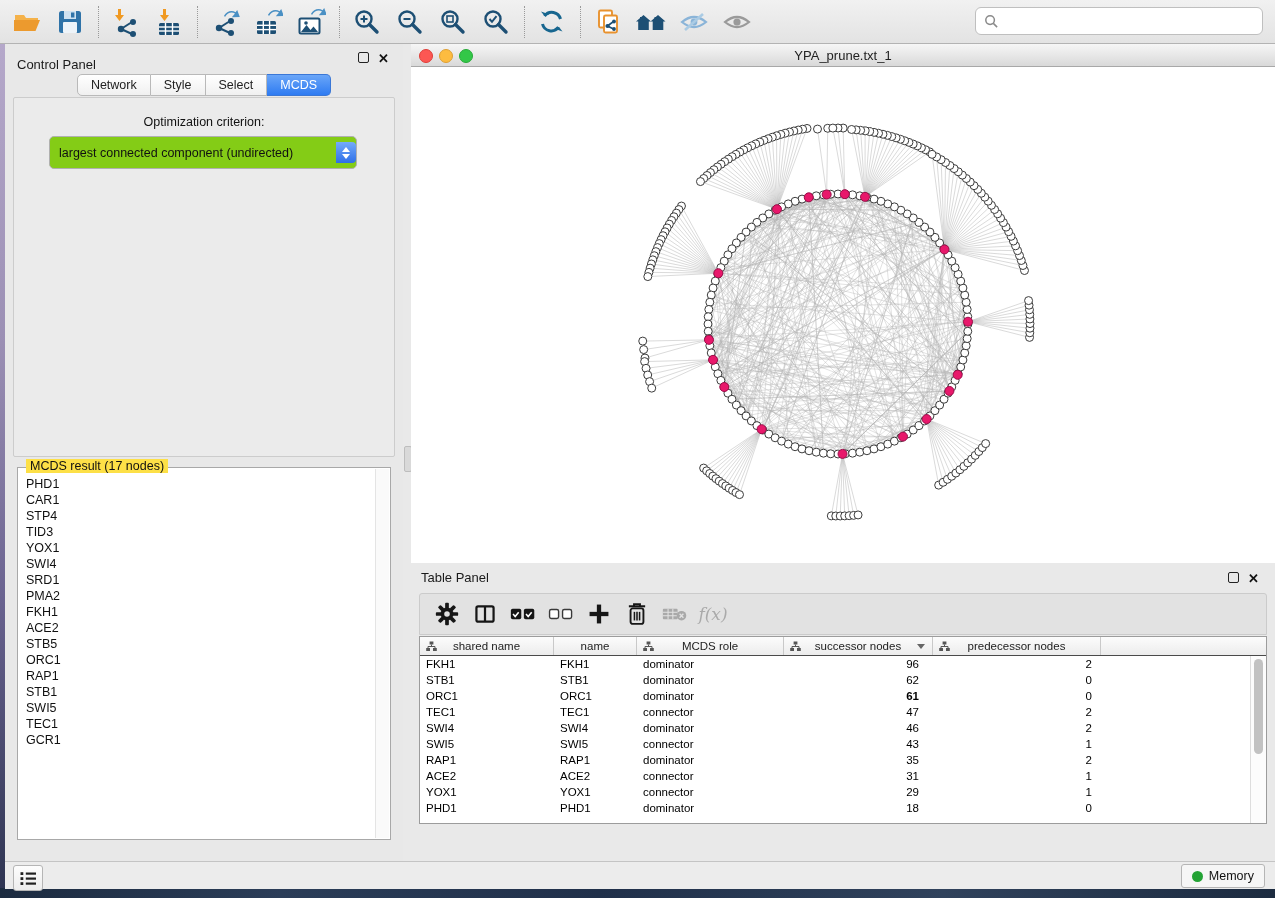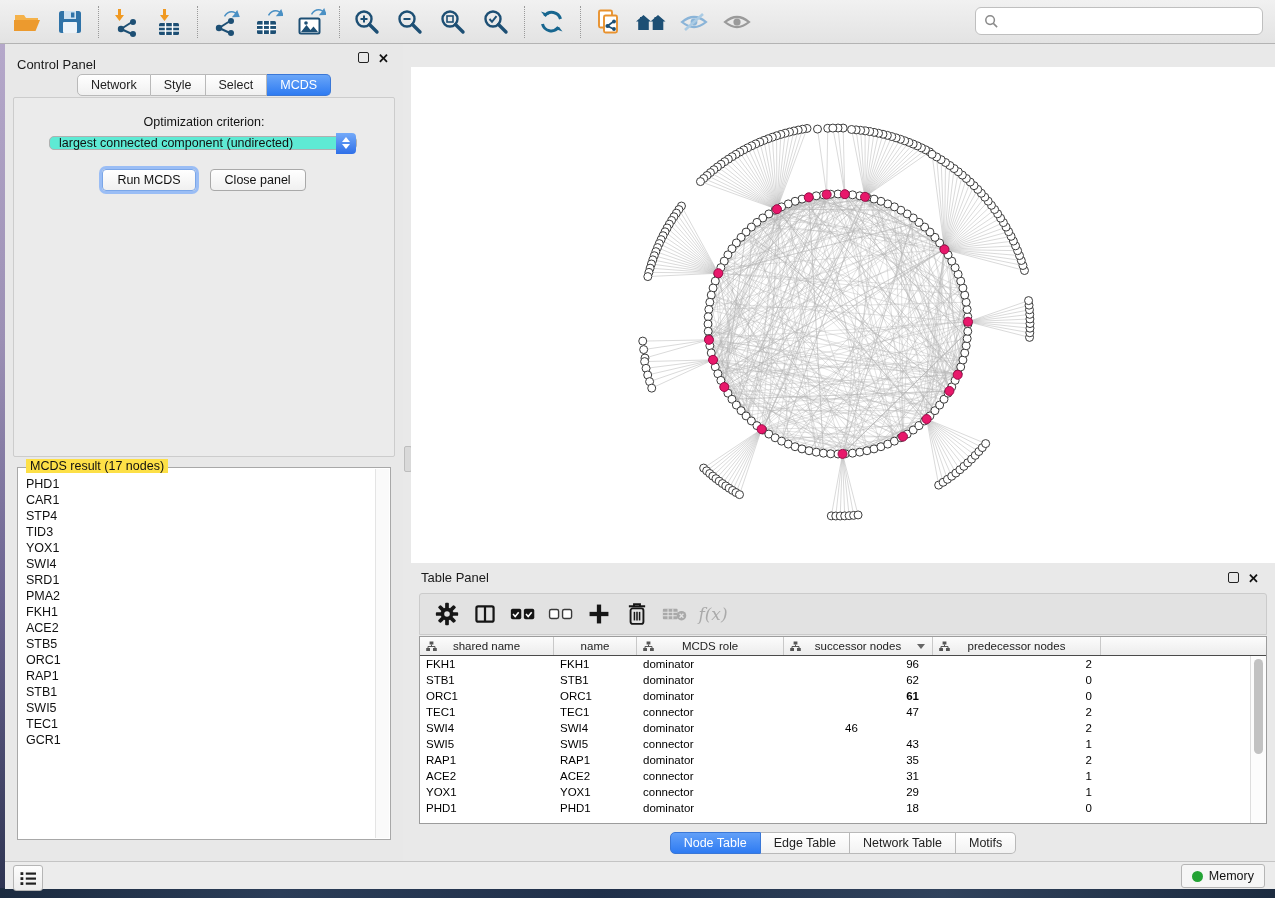--- a/index.html
+++ b/index.html
@@ -31,21 +31,21 @@
   .close-x{font-size:13px;font-weight:bold;color:#111;line-height:13px;}
   .cp-tabs{position:absolute;left:0;top:30px;width:100%;display:flex;justify-content:center;z-index:2;}
   .seg{padding:3px 13px;background:linear-gradient(#ffffff,#f0f0f0);border:1px solid #b9b9b9;border-left:none;
     font-size:12.5px;color:#222;cursor:pointer;}
   .seg:first-child{border-left:1px solid #b9b9b9;border-radius:5px 0 0 5px;}
   .seg:last-child{border-radius:0 5px 5px 0;}
   .seg.active{background:linear-gradient(#6aa6f8,#2e7bf2);color:#fff;border-color:#3a77d6;}
   .cp-inner{position:absolute;left:8px;top:53px;width:380px;height:358px;background:#ebebeb;
     border:1px solid #cccccc;border-radius:2px;}
   .opt-label{position:absolute;left:0;top:17px;width:100%;text-align:center;font-size:12.5px;color:#111;}
-  .combo{position:absolute;left:35px;top:38px;width:308px;height:14px;background:#5eead4;border:1px solid #b0b0b0;
+  .combo{position:absolute;left:35px;top:38px;width:308px;height:33px;background:#84cc16;border:1px solid #b0b0b0;
     border-radius:5px;display:flex;align-items:center;box-sizing:border-box;cursor:pointer;justify-content:space-between;}
   .combo-text{flex:1;font-size:12.5px;color:#111;padding-left:9px;white-space:nowrap;overflow:hidden;}
   .combo-step{width:20px;height:21px;border-radius:0 4px 4px 0;background:linear-gradient(#74aaf9,#2e6fe8);
     display:flex;flex-direction:column;align-items:center;justify-content:center;gap:2px;}
   .arr-up{width:0;height:0;border-left:4px solid transparent;border-right:4px solid transparent;border-bottom:5px solid #fff;}
   .arr-dn{width:0;height:0;border-left:4px solid transparent;border-right:4px solid transparent;border-top:5px solid #fff;}
   .btnrow{position:absolute;left:0;top:71px;width:100%;display:flex;justify-content:center;gap:14px;}
   .mbtn{font-size:12.5px;color:#111;background:linear-gradient(#ffffff,#f0f0f0);border:1px solid #a9a9a9;
     border-radius:4px;padding:3px 14px;cursor:pointer;font-family:inherit;}
   .mbtn.focused{box-shadow:0 0 0 3px rgba(110,165,250,.65);border-color:#7aa6e8;}
@@ -287,24 +287,20 @@
       </div>
     <div class="cp-inner">
       <div class="opt-label">Optimization criterion:</div>
       <div class="combo">
         <div class="combo-text">largest connected component (undirected)</div>
         <div class="combo-step">
             <div class="arr-up"></div>
             <div class="arr-dn"></div>
           </div>
       </div>
-      <div class="btnrow">
-        <button class="mbtn focused">Run MCDS</button>
-        <button class="mbtn">Close panel</button>
-      </div>
     </div>
     <div class="groupbox">
       <div class="legend">MCDS result (17 nodes)</div>
       <div class="mcds-list">
           <div class="mcds-item">PHD1</div>
           <div class="mcds-item">CAR1</div>
           <div class="mcds-item">STP4</div>
           <div class="mcds-item">TID3</div>
           <div class="mcds-item">YOX1</div>
           <div class="mcds-item">SWI4</div>
@@ -322,20 +318,26 @@
         </div>
       <div class="list-scroll"></div>
     </div>
   </div>
 
   <div class="vsplit">
       <div class="vhandle"></div>
     </div>
 
   <div class="netwin">
+    <div class="net-titlebar">
+      <div class="tl" style="left:8px;background:#fc5753;border:1px solid #df3e38;"></div>
+      <div class="tl" style="left:28px;background:#fdbc40;border:1px solid #de9f34;"></div>
+      <div class="tl" style="left:48px;background:#33c748;border:1px solid #27aa38;"></div>
+      <div class="net-title">YPA_prune.txt_1</div>
+    </div>
     <div class="net-canvas">
       <svg id="netsvg" width="864" height="496">
           <g stroke="#b3b3b3" stroke-width="0.7" stroke-opacity="0.55">
             <line x1="556.9802003703309" y1="254.73118716315315" x2="370.59511391471744" y2="374.12595282731445"></line>
             <line x1="556.9802003703309" y1="254.73118716315315" x2="313.22095515186203" y2="194.11654467631882"></line>
             <line x1="556.9802003703309" y1="254.73118716315315" x2="298.83676759262937" y2="235.22419097038426"></line>
             <line x1="556.9802003703309" y1="254.73118716315315" x2="556.1825872861216" y2="271.5553818934302"></line>
             <line x1="556.9802003703309" y1="254.73118716315315" x2="434.28915814083496" y2="127.20451404768383"></line>
             <line x1="556.9802003703309" y1="254.73118716315315" x2="298.8367675926293" y2="278.77580902961563"></line>
             <line x1="556.9802003703309" y1="254.73118716315315" x2="537.074145899677" y2="326.16416994699375"></line>
@@ -1335,21 +1337,21 @@
             <div class="td" style="width: 134px;">TEC1</div>
             <div class="td" style="width: 83px;">TEC1</div>
             <div class="td" style="width: 147px;">connector</div>
             <div class="td num" style="width: 149px; padding-right: 14px;">47</div>
             <div class="td num" style="width: 168px; padding-right: 9px;">2</div>
           </div>
           <div class="tr">
             <div class="td" style="width: 134px;">SWI4</div>
             <div class="td" style="width: 83px;">SWI4</div>
             <div class="td" style="width: 147px;">dominator</div>
-            <div class="td num" style="width: 149px; padding-right: 14px; text-align: center;">46</div>
+            <div class="td num" style="width: 149px; padding-right: 14px;">46</div>
             <div class="td num" style="width: 168px; padding-right: 9px;">2</div>
           </div>
           <div class="tr">
             <div class="td" style="width: 134px;">SWI5</div>
             <div class="td" style="width: 83px;">SWI5</div>
             <div class="td" style="width: 147px;">connector</div>
             <div class="td num" style="width: 149px; padding-right: 14px;">43</div>
             <div class="td num" style="width: 168px; padding-right: 9px;">1</div>
           </div>
           <div class="tr">
@@ -1379,26 +1381,20 @@
             <div class="td" style="width: 147px;">dominator</div>
             <div class="td num" style="width: 149px; padding-right: 14px;">18</div>
             <div class="td num" style="width: 168px; padding-right: 9px;">0</div>
           </div>
         </div>
       <div class="tscroll">
           <div class="tthumb"></div>
         </div>
     </div>
 
-    <div class="tp-tabs" id="ttabs">
-        <div class="btab active">Node Table</div>
-        <div class="btab">Edge Table</div>
-        <div class="btab">Network Table</div>
-        <div class="btab">Motifs</div>
-      </div>
   </div>
 
   <div class="statusbar">
     <div class="sb-listbtn">
       <svg width="17" height="15" viewBox="0 0 17 15">
         <g fill="#222">
             <rect x="0.5" y="1.2" width="2.8" height="2.8"></rect>
             <rect x="0.5" y="6.2" width="2.8" height="2.8"></rect>
             <rect x="0.5" y="11.2" width="2.8" height="2.8"></rect>
           </g>

